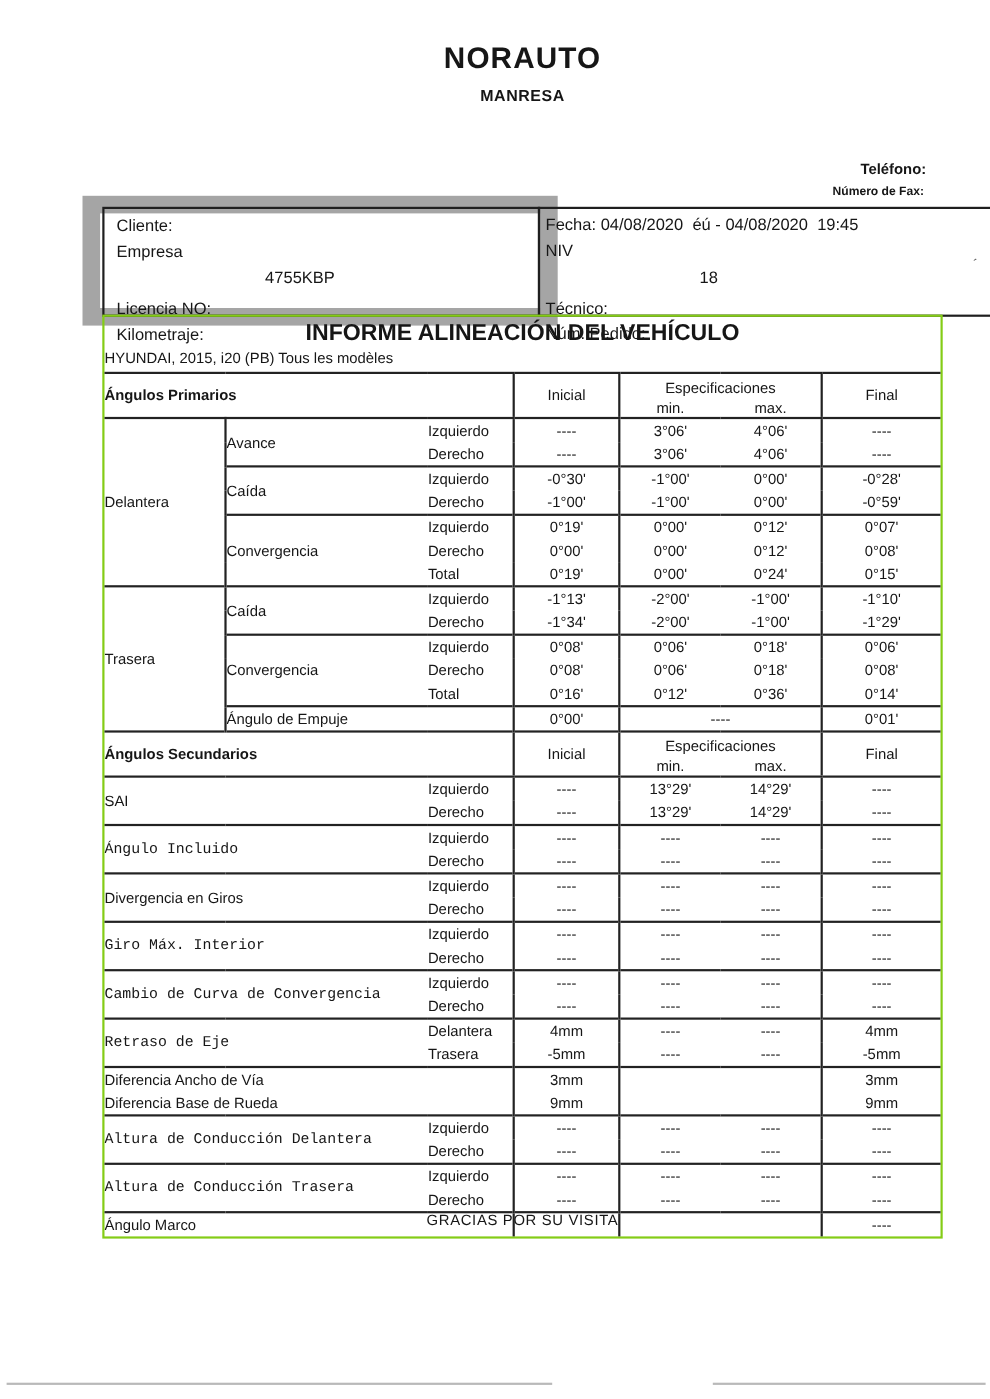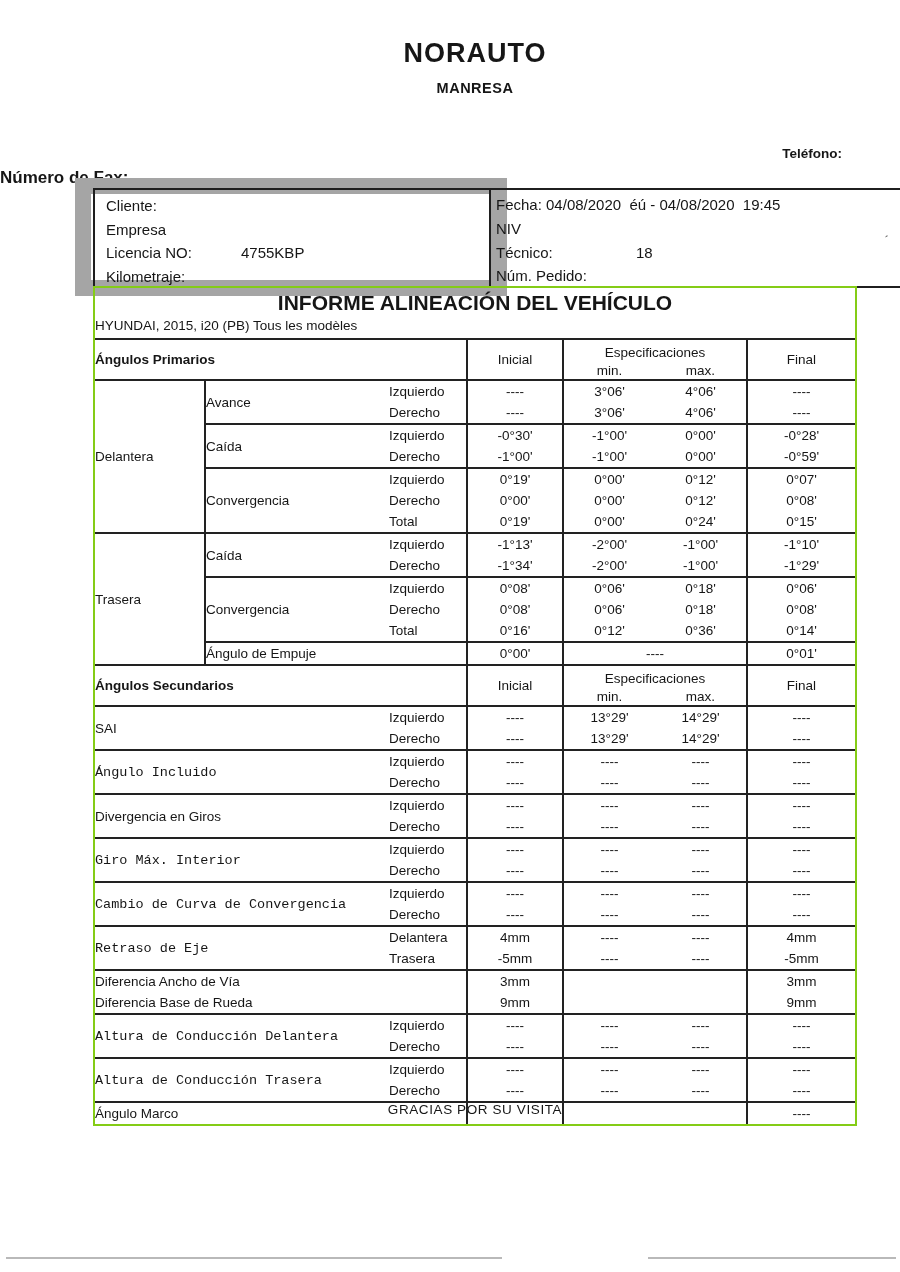--- a/index.html
+++ b/index.html
@@ -7,33 +7,33 @@
     width:900px;height:1272px;position:relative;background:#ffffff;
     font-family:"Liberation Sans", sans-serif;color:#161616;overflow:hidden;
   }
   
   .company{position:absolute;top:38px;left:0;width:100%;text-align:center;
     font-size:27px;font-weight:bold;letter-spacing:1px;padding-left:50px;box-sizing:border-box;}
   .branch{position:absolute;top:80px;left:0;width:100%;text-align:center;
     font-size:14.5px;font-weight:bold;letter-spacing:.5px;padding-left:50px;box-sizing:border-box;}
   .phone{position:absolute;top:146px;left:0;width:100%;text-align:right;
     font-size:13.5px;font-weight:bold;padding-right:58px;box-sizing:border-box;}
-  .fax{position:absolute;top:168px;left:0;width:100%;text-align:left;
-    font-size:17px;font-weight:bold;padding-right:60px;box-sizing:border-box;z-index:1;}
+  .fax{position:absolute;top:168px;left:0;width:100%;text-align:right;
+    font-size:11px;font-weight:bold;padding-right:60px;box-sizing:border-box;z-index:1;}
   
   .highlight-frame{position:absolute;left:75px;top:178px;width:432px;height:118px;
     border:16px solid #a5a5a5;box-sizing:border-box;z-index:2;}
   
   .info-band{position:absolute;left:93px;top:188px;width:824px;height:100px;display:flex;z-index:3;}
   .customer-cell{width:398px;border:2px solid #1f1f1f;box-sizing:border-box;
     padding:4px 0 0 11px;font-size:15px;line-height:23.5px;}
   .order-cell{flex:1;border:2px solid #1f1f1f;border-left:2px solid #1f1f1f;box-sizing:border-box;
     margin-left:-2px;padding:3px 0 0 5px;font-size:15px;line-height:23.8px;}
   .info-row{display:flex;}
-  .info-row .lbl{width:135px;flex:none;}
+  .info-row .lbl{width:135px;flex:none;margin-top:28px;}
   .order-cell .info-row .lbl{width:140px;}
   .pre{white-space:pre;}
   
   .report-box{position:absolute;left:93px;top:286px;width:764px;box-sizing:border-box;
     border:2px solid #84cc16;z-index:3;background:transparent;}
   .report-title{text-align:center;font-size:21px;font-weight:bold;padding-top:2px;line-height:26px;}
   .report-subtitle{text-align:left;font-size:13.5px;line-height:19px;padding-bottom:3px;}
   
   table.atable{width:100%;border-collapse:collapse;table-layout:fixed;}
   .atable td{font-size:13.5px;padding:0;vertical-align:middle;height:21px;overflow:hidden;}

